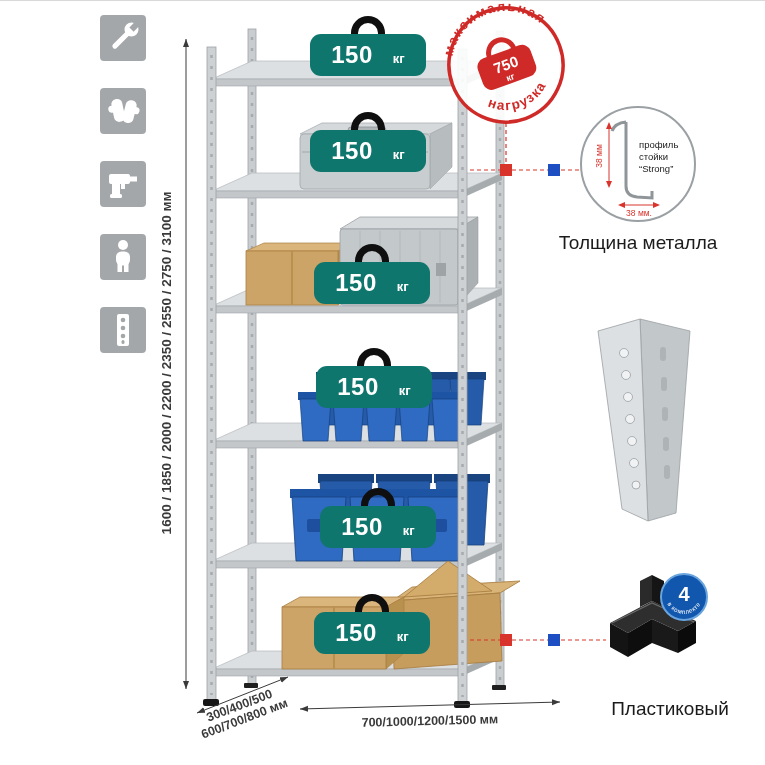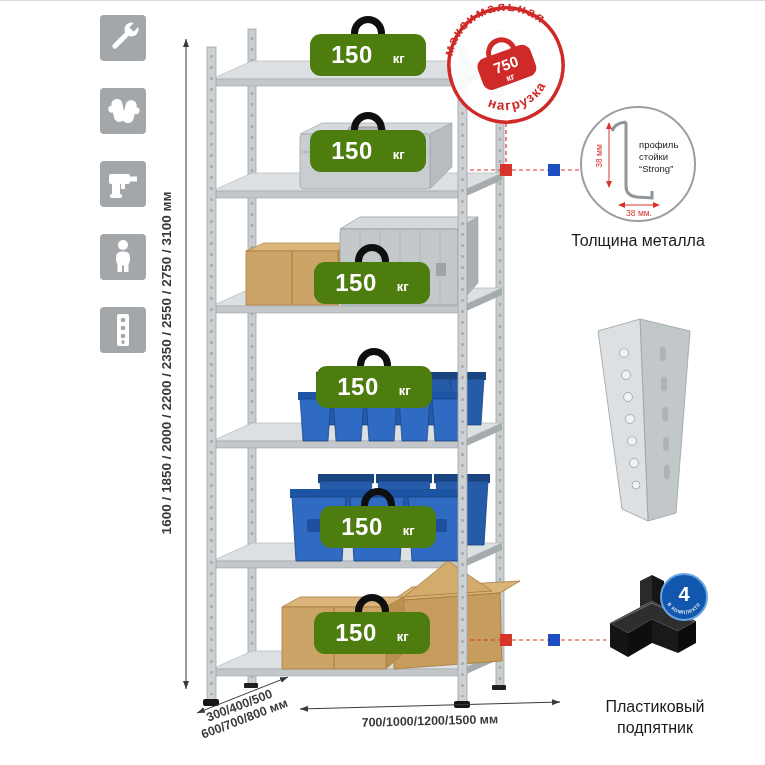--- a/index.html
+++ b/index.html
@@ -4,25 +4,25 @@
 <style>
   html,body{margin:0;padding:0;background:#fff;}
   body{font-family:"Liberation Sans", sans-serif;}
   .stage{position:relative;width:765px;height:765px;background:#fff;overflow:hidden;
          border-top:1px solid #d9d9d9;border-bottom:1px solid #d9d9d9;}
   .abs{position:absolute;}
   .icon-tile{position:absolute;left:100px;width:46px;height:46px;background:#a4a7aa;border-radius:4px;}
   .badge{position:absolute;width:116px;}
   .badge .handle{width:34px;height:21px;border:7px solid #0f0f0f;border-bottom:none;
                  border-radius:17px 17px 0 0;margin:0 auto;box-sizing:border-box;}
-  .badge .body{height:42px;background:#4d7c0f;border-radius:11px;display:flex;align-items:center;
+  .badge .body{height:42px;background:#0f766e;border-radius:11px;display:flex;align-items:center;
                justify-content:center;gap:20px;color:#fff;margin-top:-3px;position:relative;}
   .badge .val{font-size:24px;font-weight:bold;letter-spacing:.5px;}
   .badge .unit{font-size:13px;font-weight:bold;margin-top:7px;}
-  .caption{position:absolute;text-align:center;color:#1b1b1b;font-size:16px;line-height:1.3;}
+  .caption{position:absolute;text-align:center;color:#1b1b1b;font-size:19px;line-height:1.3;}
   .caption span{display:block;}
   svg text{font-family:"Liberation Sans", sans-serif;}
 </style>
 </head>
 <body>
 
 <div class="stage">
 
   <svg class="abs" style="left:0;top:0" width="765" height="765" viewBox="0 0 765 765">
     <defs>
@@ -358,18 +358,17 @@
     <defs>
       <path id="footArc" d="M 8,30 A 19 19 0 0 0 44,30"></path>
     </defs>
     <circle cx="26" cy="26" r="23" fill="#1257ae" stroke="#6aa4de" stroke-width="2"></circle>
     <text x="26" y="30" text-anchor="middle" font-size="20" font-weight="bold" fill="#fff">4</text>
     <text font-size="6.2" fill="#fff" letter-spacing="0.5">
       <textPath href="#footArc" startOffset="50%" text-anchor="middle">в комплекте</textPath>
     </text>
   </svg>
 
-  <div class="caption" style="left:570px;top:696px;width:170px">
+  <div class="caption" style="left:585px;top:696px;width:170px">
     <span>Пластиковый</span>
-    <span>подпятник</span>
   </div>
 
 </div>
 
 </body></html>

